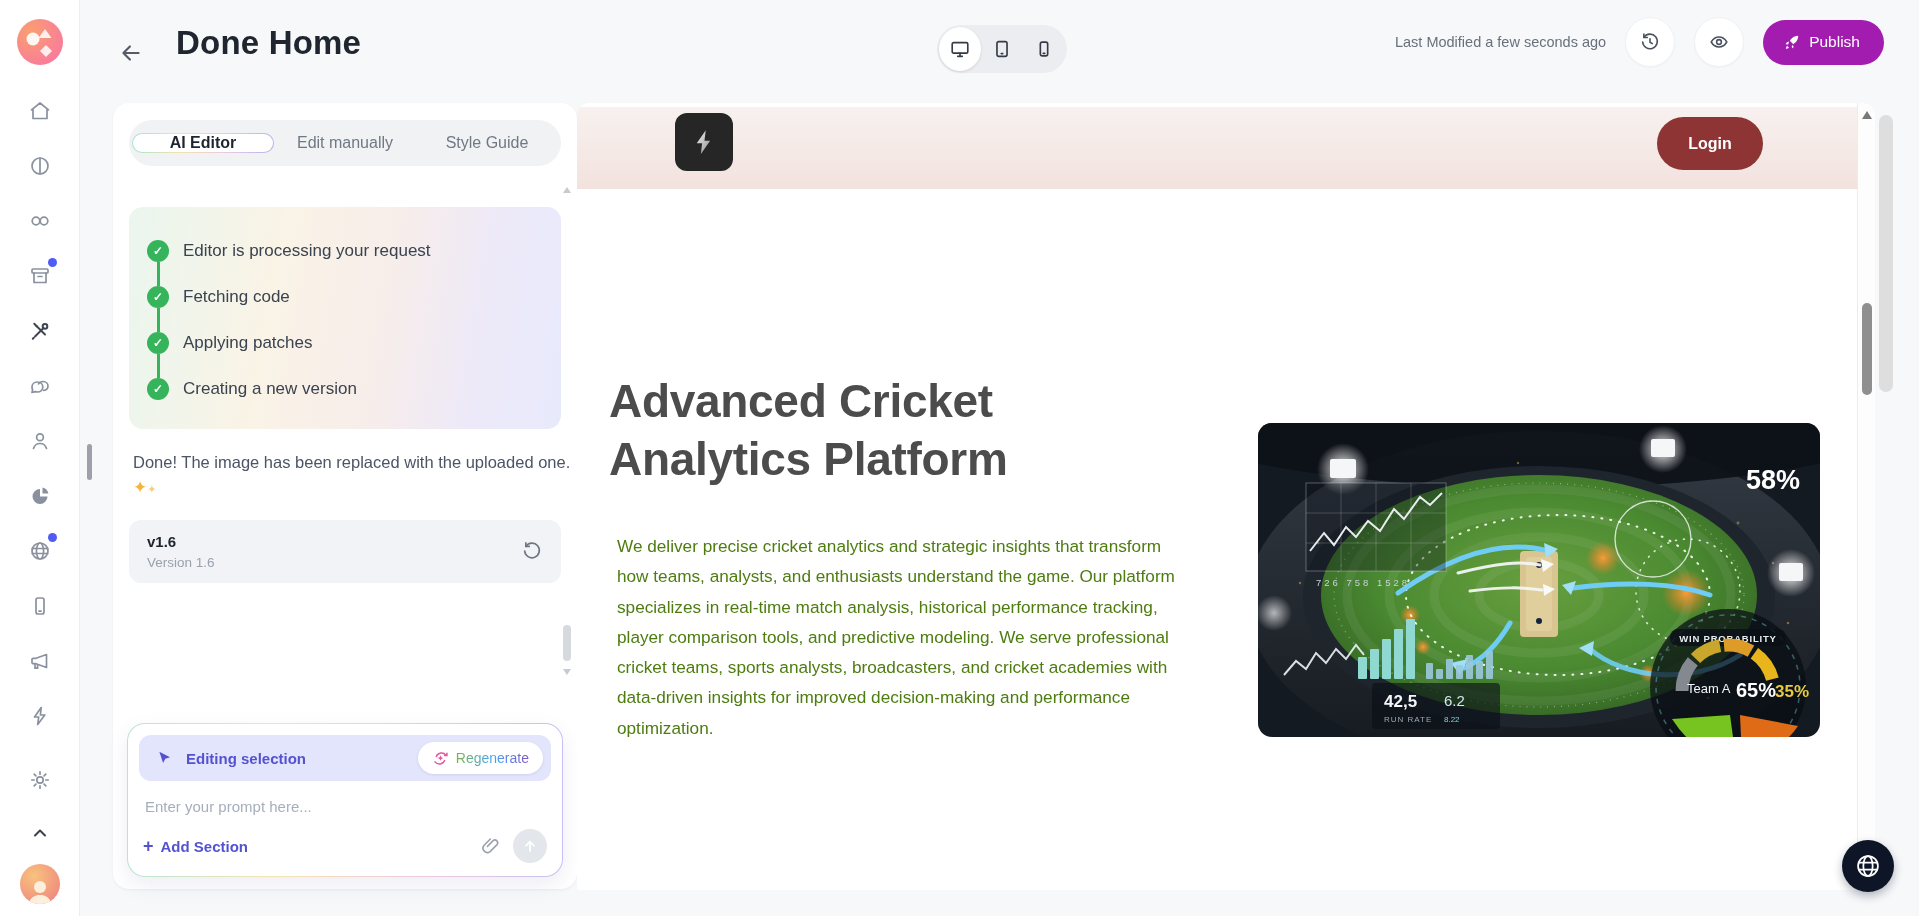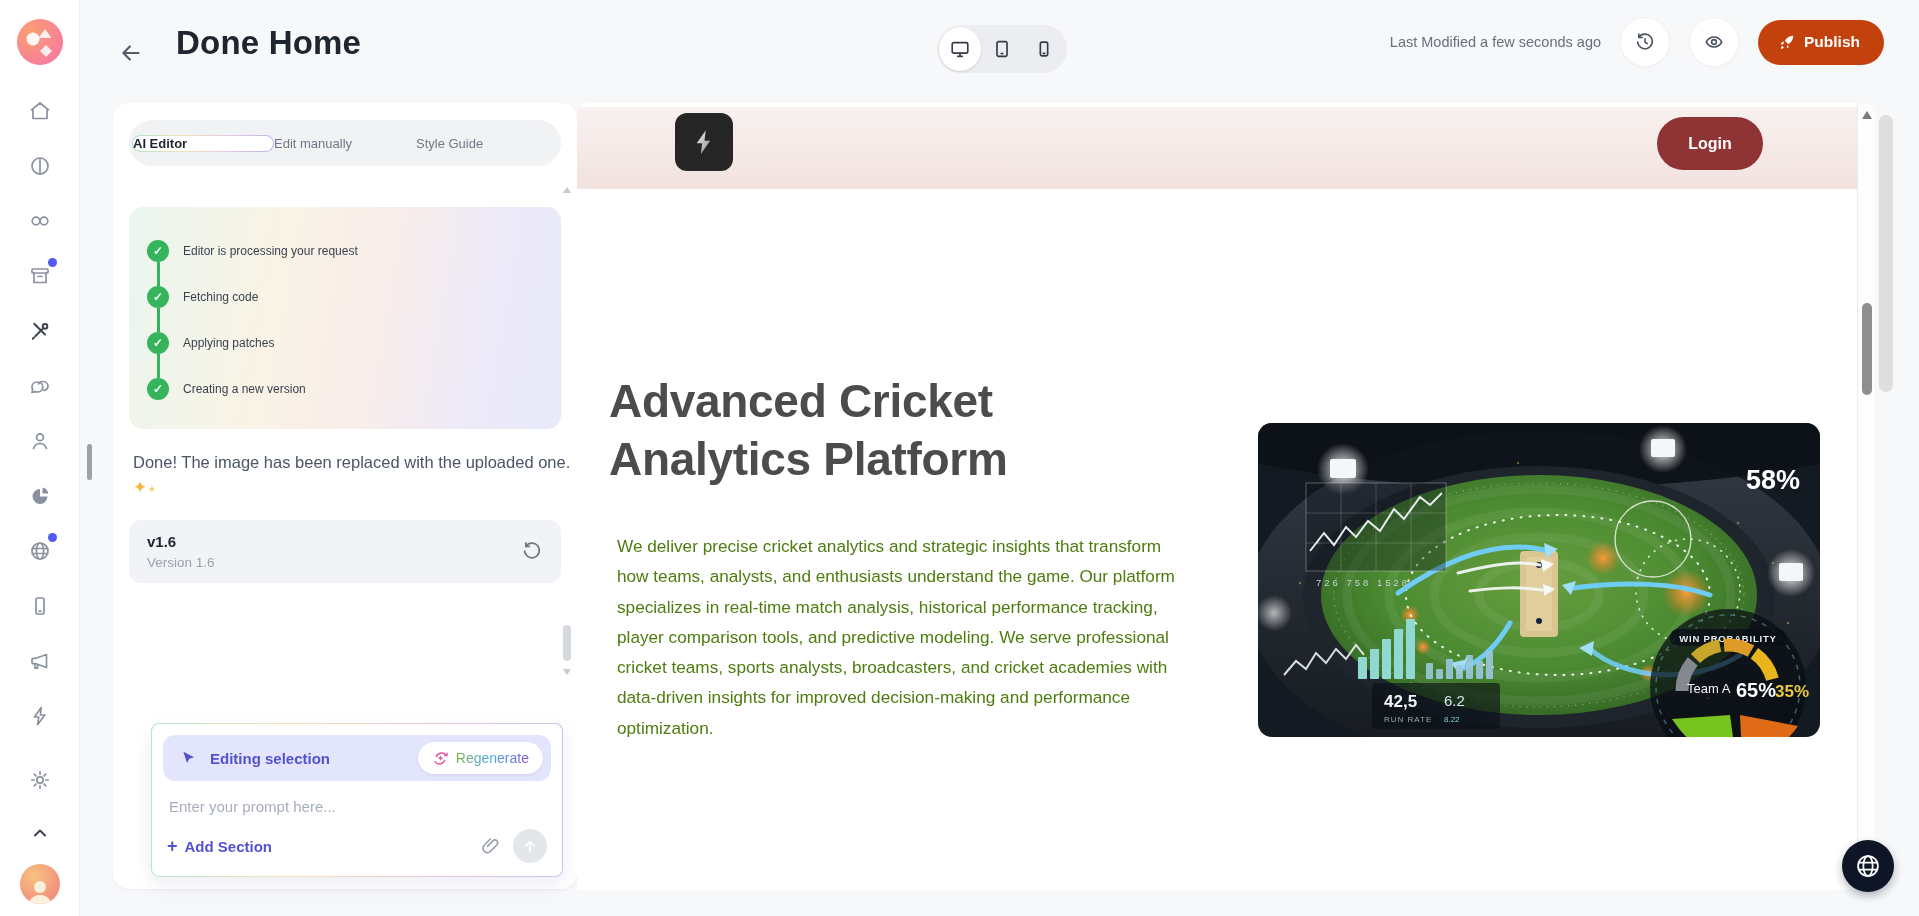--- a/index.html
+++ b/index.html
@@ -31,57 +31,57 @@
                    border-radius:24px; display:flex; align-items:center; padding:2px; }
   .device-btn { width:42px; height:44px; display:flex; align-items:center; justify-content:center;
                 border-radius:50%; cursor:pointer; }
   .device-btn svg { stroke:#343B46; stroke-width:1.8; fill:none; stroke-linecap:round; }
   .device-btn.active { background:#FFFFFF; box-shadow:0 1px 3px rgba(20,20,40,.12); }
   .header-right { position:absolute; right:35px; top:17px; height:50px; display:flex; align-items:center; gap:19px;justify-content:space-between; }
   .last-modified { font-size:14.5px; color:#68707C; }
   .circle-btn { width:50px; height:50px; border-radius:50%; background:#FFFFFF; border:1px solid #F0F1F4;
                 display:flex; align-items:center; justify-content:center; cursor:pointer; box-shadow:0 1px 2px rgba(0,0,0,.03); }
   .circle-btn svg { stroke:#4A525E; stroke-width:1.7; fill:none; stroke-linecap:round; stroke-linejoin:round; }
-  .publish-btn { height:45px; padding:0 24px 0 20px; border:none; border-radius:23px; background:#c2410c;
-                 color:#FFFFFF; font-size:15.5px; font-weight:700; display:flex; align-items:center; gap:9px;
+  .publish-btn { height:45px; padding:0 24px 0 20px; border:none; border-radius:23px; background:#a21caf;
+                 color:#FFFFFF; font-size:15.5px; font-weight:400; display:flex; align-items:center; gap:9px;
                  cursor:pointer; font-family:inherit; }
 
   
   .panel { position:absolute; left:113px; top:103px; width:464px; height:786px; background:#FFFFFF;
            border-radius:16px; box-shadow:0 1px 3px rgba(25,30,50,.05); padding:17px 16px; }
   .tabs { height:46px; background:#F0F2F4; border-radius:23px; display:flex; align-items:center; padding:3px; }
-  .tab { flex:1; text-align:left; font-size:13px; color:#6F7985; padding:0 0; cursor:pointer; border-radius:20px; }
+  .tab { flex:1; text-align:center; font-size:16px; color:#6F7985; padding:0 0; cursor:pointer; border-radius:20px; }
   .tab.active { flex:none; width:142px; background:#FFFFFF; color:#1F2530; font-weight:700;
                 border:1.5px solid transparent;
                 background:linear-gradient(#fff,#fff) padding-box,
                            linear-gradient(90deg,#A8E3CF,#F2E3AE,#E9C8E2,#B9B4F0) border-box; }
   .actions-card { margin-top:41px; border-radius:14px; padding:15px 18px 17px;
                   background:linear-gradient(100deg,#EAF6EE 0%,#FAF3E6 34%,#F7EDEA 58%,#EDE9F8 80%,#E7EAFB 100%); }
   .actions-head { display:flex; align-items:center; gap:10px; color:#79828F; font-size:15px; }
   .actions-head .spacer { flex:1; }
   .steps { list-style:none; margin-top:6px; }
   .step { display:flex; align-items:center; gap:14px; padding:12px 0; position:relative; }
   .step:not(:last-child)::after { content:''; position:absolute; left:9.5px; top:34px; bottom:-12px; width:3px; background:#35B45C; }
   .check { width:22px; height:22px; border-radius:50%; background:#35B45C; color:#fff; font-size:12px; font-weight:700;
            display:flex; align-items:center; justify-content:center; position:relative; z-index:1; flex:none; }
-  .step-label { font-size:12px; color:#3A4350; }
+  .step-label { font-size:17px; color:#3A4350; }
   .done-msg { margin:21px 4px 16px; font-size:16.5px; line-height:1.52; color:#4C5565; width:448px; }
   .sparkle-big { color:#F5B43C; font-size:17px; }
   .sparkle-small { color:#F8CE77; font-size:11px; }
   .version-card { margin-top:19px; background:#F1F3F6; border-radius:12px; padding:13px 18px;
                   display:flex; align-items:center; }
   .version-tag { font-size:15px; font-weight:700; color:#1E242E; }
   .version-sub { font-size:13.5px; color:#9AA2AD; margin-top:5px; }
   .restore-btn { margin-left:auto; cursor:pointer; display:flex; }
   .restore-btn svg { stroke:#6F7680; stroke-width:1.8; fill:none; stroke-linecap:round; }
-  .prompt-card { position:absolute; left:14px; right:14px; bottom:12px; border-radius:8px; padding:11px;
+  .prompt-card { position:absolute; left:14px; right:14px; bottom:12px; border-radius:18px; padding:11px;
                  border:1.5px solid transparent;
                  background:linear-gradient(#fff,#fff) padding-box,
                             linear-gradient(90deg,#B9E4D5,#F3E5B4,#F0CADC,#C6C1F3) border-box;
-                 box-shadow:0 8px 20px rgba(90,90,160,.10);margin-left:24px; }
+                 box-shadow:0 8px 20px rgba(90,90,160,.10); }
   .selection-banner { height:46px; background:#E2E5FB; border-radius:12px; display:flex; align-items:center;
                       padding:0 8px 0 16px; gap:12px; }
   .selection-label { color:#5552D0; font-size:15px; font-weight:700; flex:1; }
   .regen-btn { background:#FFFFFF; border:none; border-radius:16px; height:32px; padding:0 14px;
                display:flex; align-items:center; gap:7px; cursor:pointer; font-family:inherit;
                box-shadow:0 1px 3px rgba(40,40,90,.10); }
   .regen-label { font-size:14px; font-weight:400;
                  background:linear-gradient(90deg,#7CB342,#42A5F5,#7E57C2);
                  -webkit-background-clip:text; background-clip:text; color:transparent; }
   .prompt-input { border:none; outline:none; width:100%; margin:17px 6px 4px; font-size:15px; color:#3A4350;

